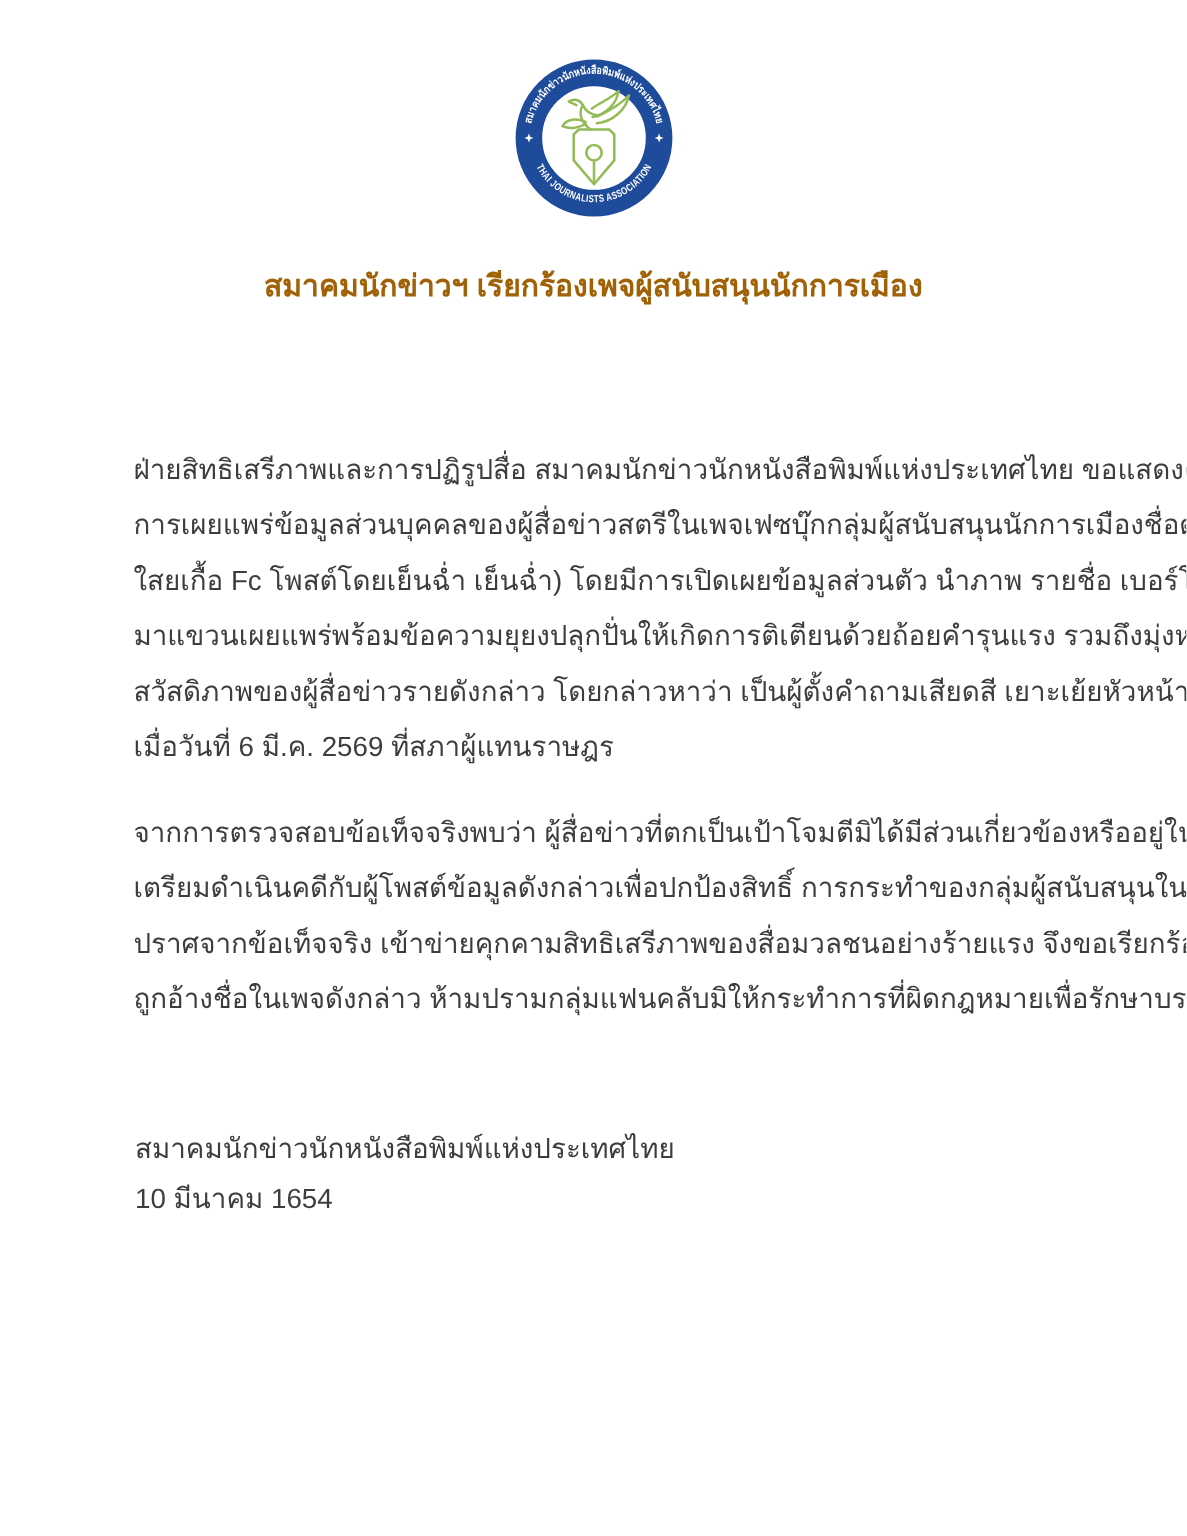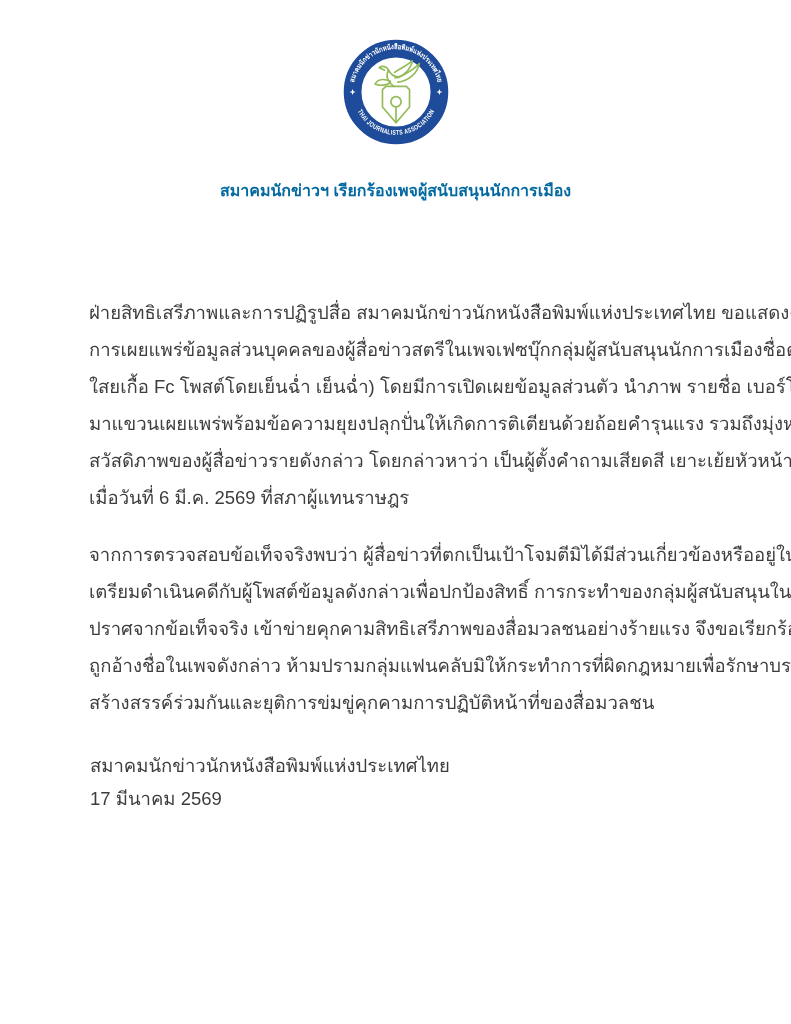--- a/index.html
+++ b/index.html
@@ -26,23 +26,23 @@
   .arc-thai { font-size: 7.5px; font-weight: 600; }
   .arc-en { font-size: 7.3px; font-weight: 700; letter-spacing: 0.4px; }
 
   
   .doc-title {
     position: absolute;
     top: 171px;
     left: 0;
     width: 100%;
     text-align: center;
-    color: #0369a1;
+    color: #a16207;
     font-weight: 700;
-    font-size: 16px;
+    font-size: 20px;
   }
   .t-line { height: 40px; line-height: 40px; }
 
   
   .para {
     position: absolute;
     left: 89px;
     width: 620px;
     color: #3d3d3d;
     font-size: 18.5px;
@@ -108,21 +108,20 @@
     <div class="b-line">มาแขวนเผยแพร่พร้อมข้อความยุยงปลุกปั่นให้เกิดการติเตียนด้วยถ้อยคำรุนแรง รวมถึงมุ่งหวังให้เกิดอันตรายต่อ</div>
     <div class="b-line">สวัสดิภาพของผู้สื่อข่าวรายดังกล่าว โดยกล่าวหาว่า เป็นผู้ตั้งคำถามเสียดสี เยาะเย้ยหัวหน้าพรรคเพื่อไทย เหตุเกิด</div>
     <div class="b-line">เมื่อวันที่ 6 มี.ค. 2569 ที่สภาผู้แทนราษฎร</div>
   </div>
 
   <div class="para" id="para2">
     <div class="b-line">จากการตรวจสอบข้อเท็จจริงพบว่า ผู้สื่อข่าวที่ตกเป็นเป้าโจมตีมิได้มีส่วนเกี่ยวข้องหรืออยู่ในเหตุการณ์และได้</div>
     <div class="b-line">เตรียมดำเนินคดีกับผู้โพสต์ข้อมูลดังกล่าวเพื่อปกป้องสิทธิ์  การกระทำของกลุ่มผู้สนับสนุนในเพจดังกล่าวจึง</div>
     <div class="b-line">ปราศจากข้อเท็จจริง เข้าข่ายคุกคามสิทธิเสรีภาพของสื่อมวลชนอย่างร้ายแรง จึงขอเรียกร้องให้เจ้าของเพจหรือผู้ที่</div>
     <div class="b-line">ถูกอ้างชื่อในเพจดังกล่าว ห้ามปรามกลุ่มแฟนคลับมิให้กระทำการที่ผิดกฎหมายเพื่อรักษาบรรยากาศการสื่อสารที่</div>
-    <div class="b-line">สร้างสรรค์ร่วมกันและยุติการข่มขู่คุกคามการปฏิบัติหน้าที่ของสื่อมวลชน</div>
   </div>
 
   <div class="signature">
     <div class="s-line">สมาคมนักข่าวนักหนังสือพิมพ์แห่งประเทศไทย</div>
-    <div class="s-line">17 มีนาคม 2569</div>
+    <div class="s-line">10 มีนาคม 1654</div>
   </div>
 
 </div>
 
 </body></html>

